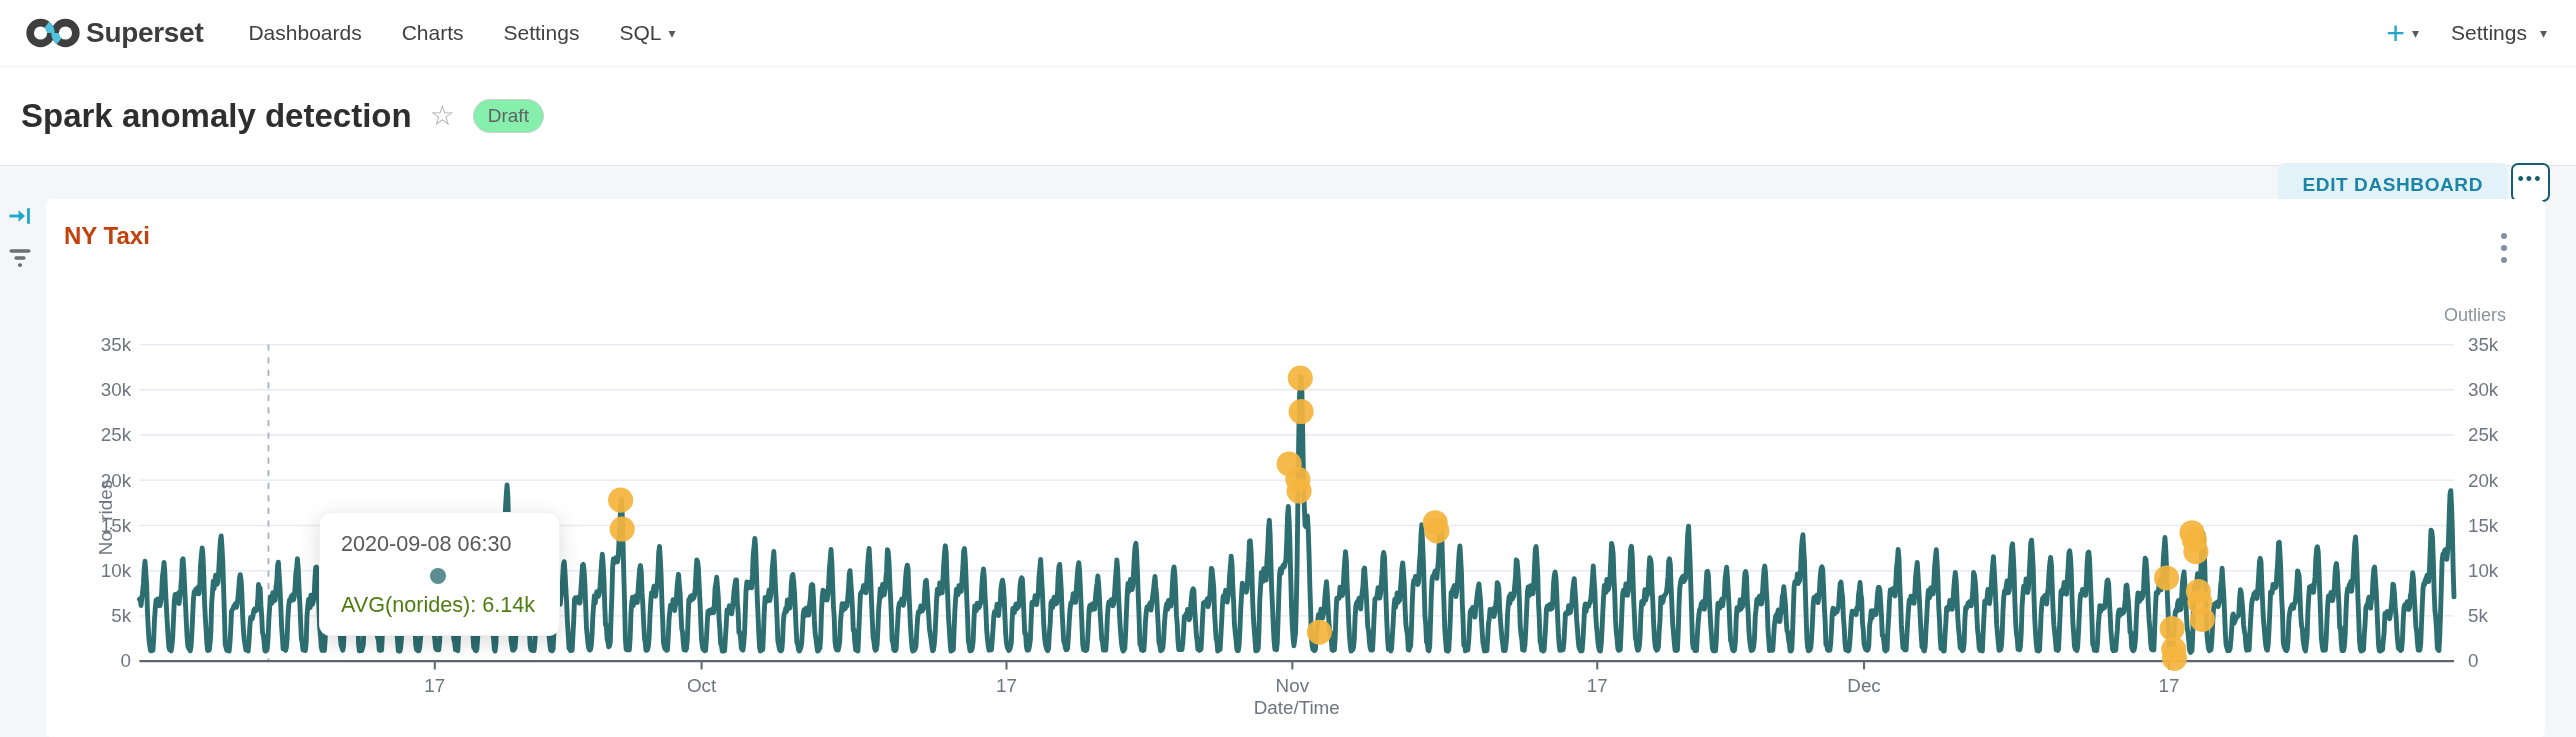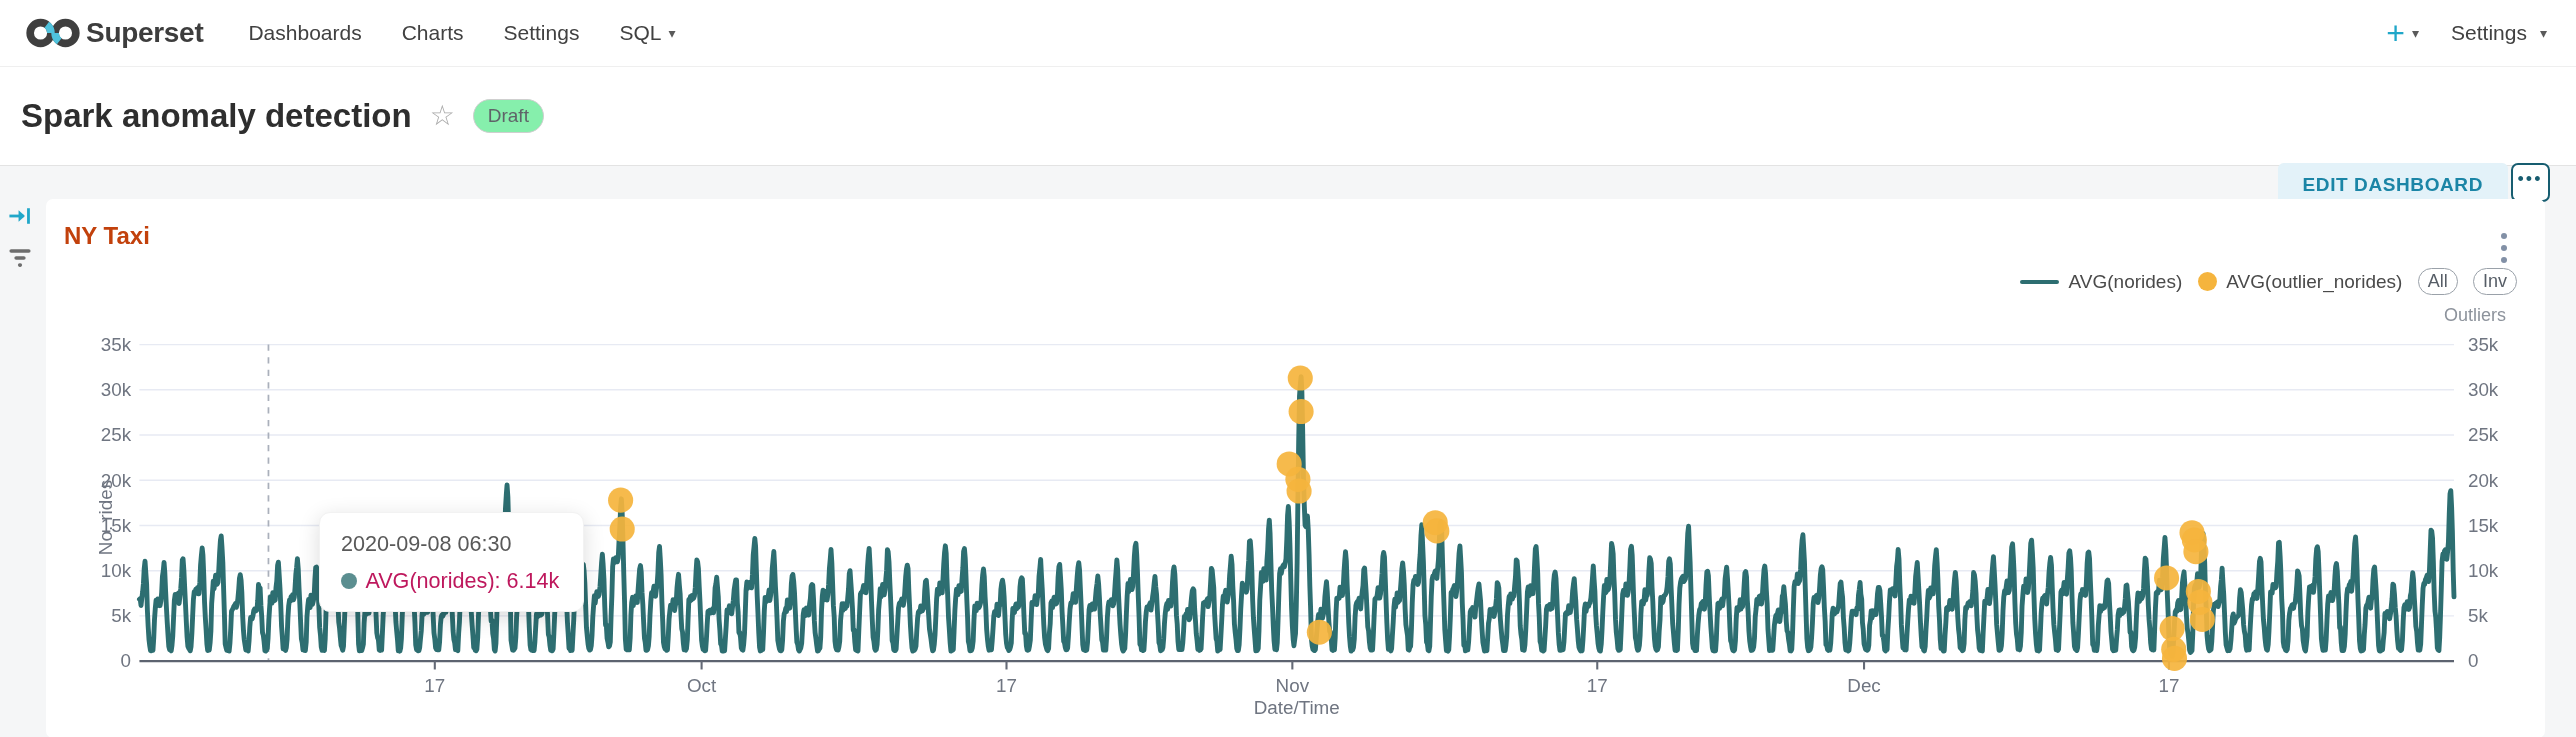--- a/index.html
+++ b/index.html
@@ -42,21 +42,21 @@
   .pill{font-size:18px;color:#565d66;border:1.7px solid #9aa1a9;border-radius:15.3px;padding:2.1px 9px;cursor:pointer;}
   .legend-caption{position:absolute;right:70px;top:305px;font-size:18px;color:#8d939c;}
   
   #plot{position:absolute;left:0;top:0;width:2576px;height:738px;pointer-events:none;}
   #plot text{font-family:"Liberation Sans",sans-serif;fill:#6f7581;font-size:27px;}
   .chart-hover{position:absolute;left:139px;top:344px;width:2315px;height:317px;}
   
   .tooltip{position:absolute;left:319px;top:512px;min-width:174px;background:#fff;border-radius:11px;
            box-shadow:0 5.6px 21px rgba(0,0,0,0.14);border:0.7px solid #f2f2f2;padding:18px 24px 16.7px 21px;z-index:5;}
   .tt-date{font-size:21.6px;color:#595959;margin-bottom:11px;}
-  .tt-row{display:flex;align-items:center;gap:8.4px;font-size:21.6px;color:#be185d;}
+  .tt-row{display:flex;align-items:center;gap:8.4px;font-size:21.6px;color:#4d7c0f;flex-direction:column;}
   .tt-dot{width:16px;height:16px;border-radius:50%;background:#4e8084;}
 </style>
 </head>
 <body>
 
 <div id="page">
 
   <div class="nav">
     <div class="brand">
       <svg width="64" height="36" viewBox="0 0 84 52">
@@ -114,32 +114,20 @@
   </svg>
 
   <div class="card"></div>
   <div class="chart-title">NY Taxi</div>
   <div class="kebab">
       <span></span>
       <span></span>
       <span></span>
     </div>
 
-  <div class="legend">
-    <span class="legend-item">
-      <span class="line-swatch" style="background: rgb(45, 110, 113);"></span>
-      <span>AVG(norides)</span>
-    </span>
-    <span class="legend-item">
-      <span class="dot-swatch" style="background: rgb(245, 180, 61);"></span>
-      <span>AVG(outlier_norides)</span>
-    </span>
-    <span class="pill">All</span>
-    <span class="pill">Inv</span>
-  </div>
   <div class="legend-caption">Outliers</div>
 
   <svg id="plot" viewBox="0 0 3695 1058">
       <text x="188" y="957" text-anchor="end">0</text>
       <text x="3540" y="957" text-anchor="start">0</text>
       <line x1="200" y1="883.1428571428571" x2="3520" y2="883.1428571428571" stroke="#e7eaf3" stroke-width="2"></line>
       <text x="188" y="892.1428571428571" text-anchor="end">5k</text>
       <text x="3540" y="892.1428571428571" text-anchor="start">5k</text>
       <line x1="200" y1="818.2857142857142" x2="3520" y2="818.2857142857142" stroke="#e7eaf3" stroke-width="2"></line>
       <text x="188" y="827.2857142857142" text-anchor="end">10k</text>

